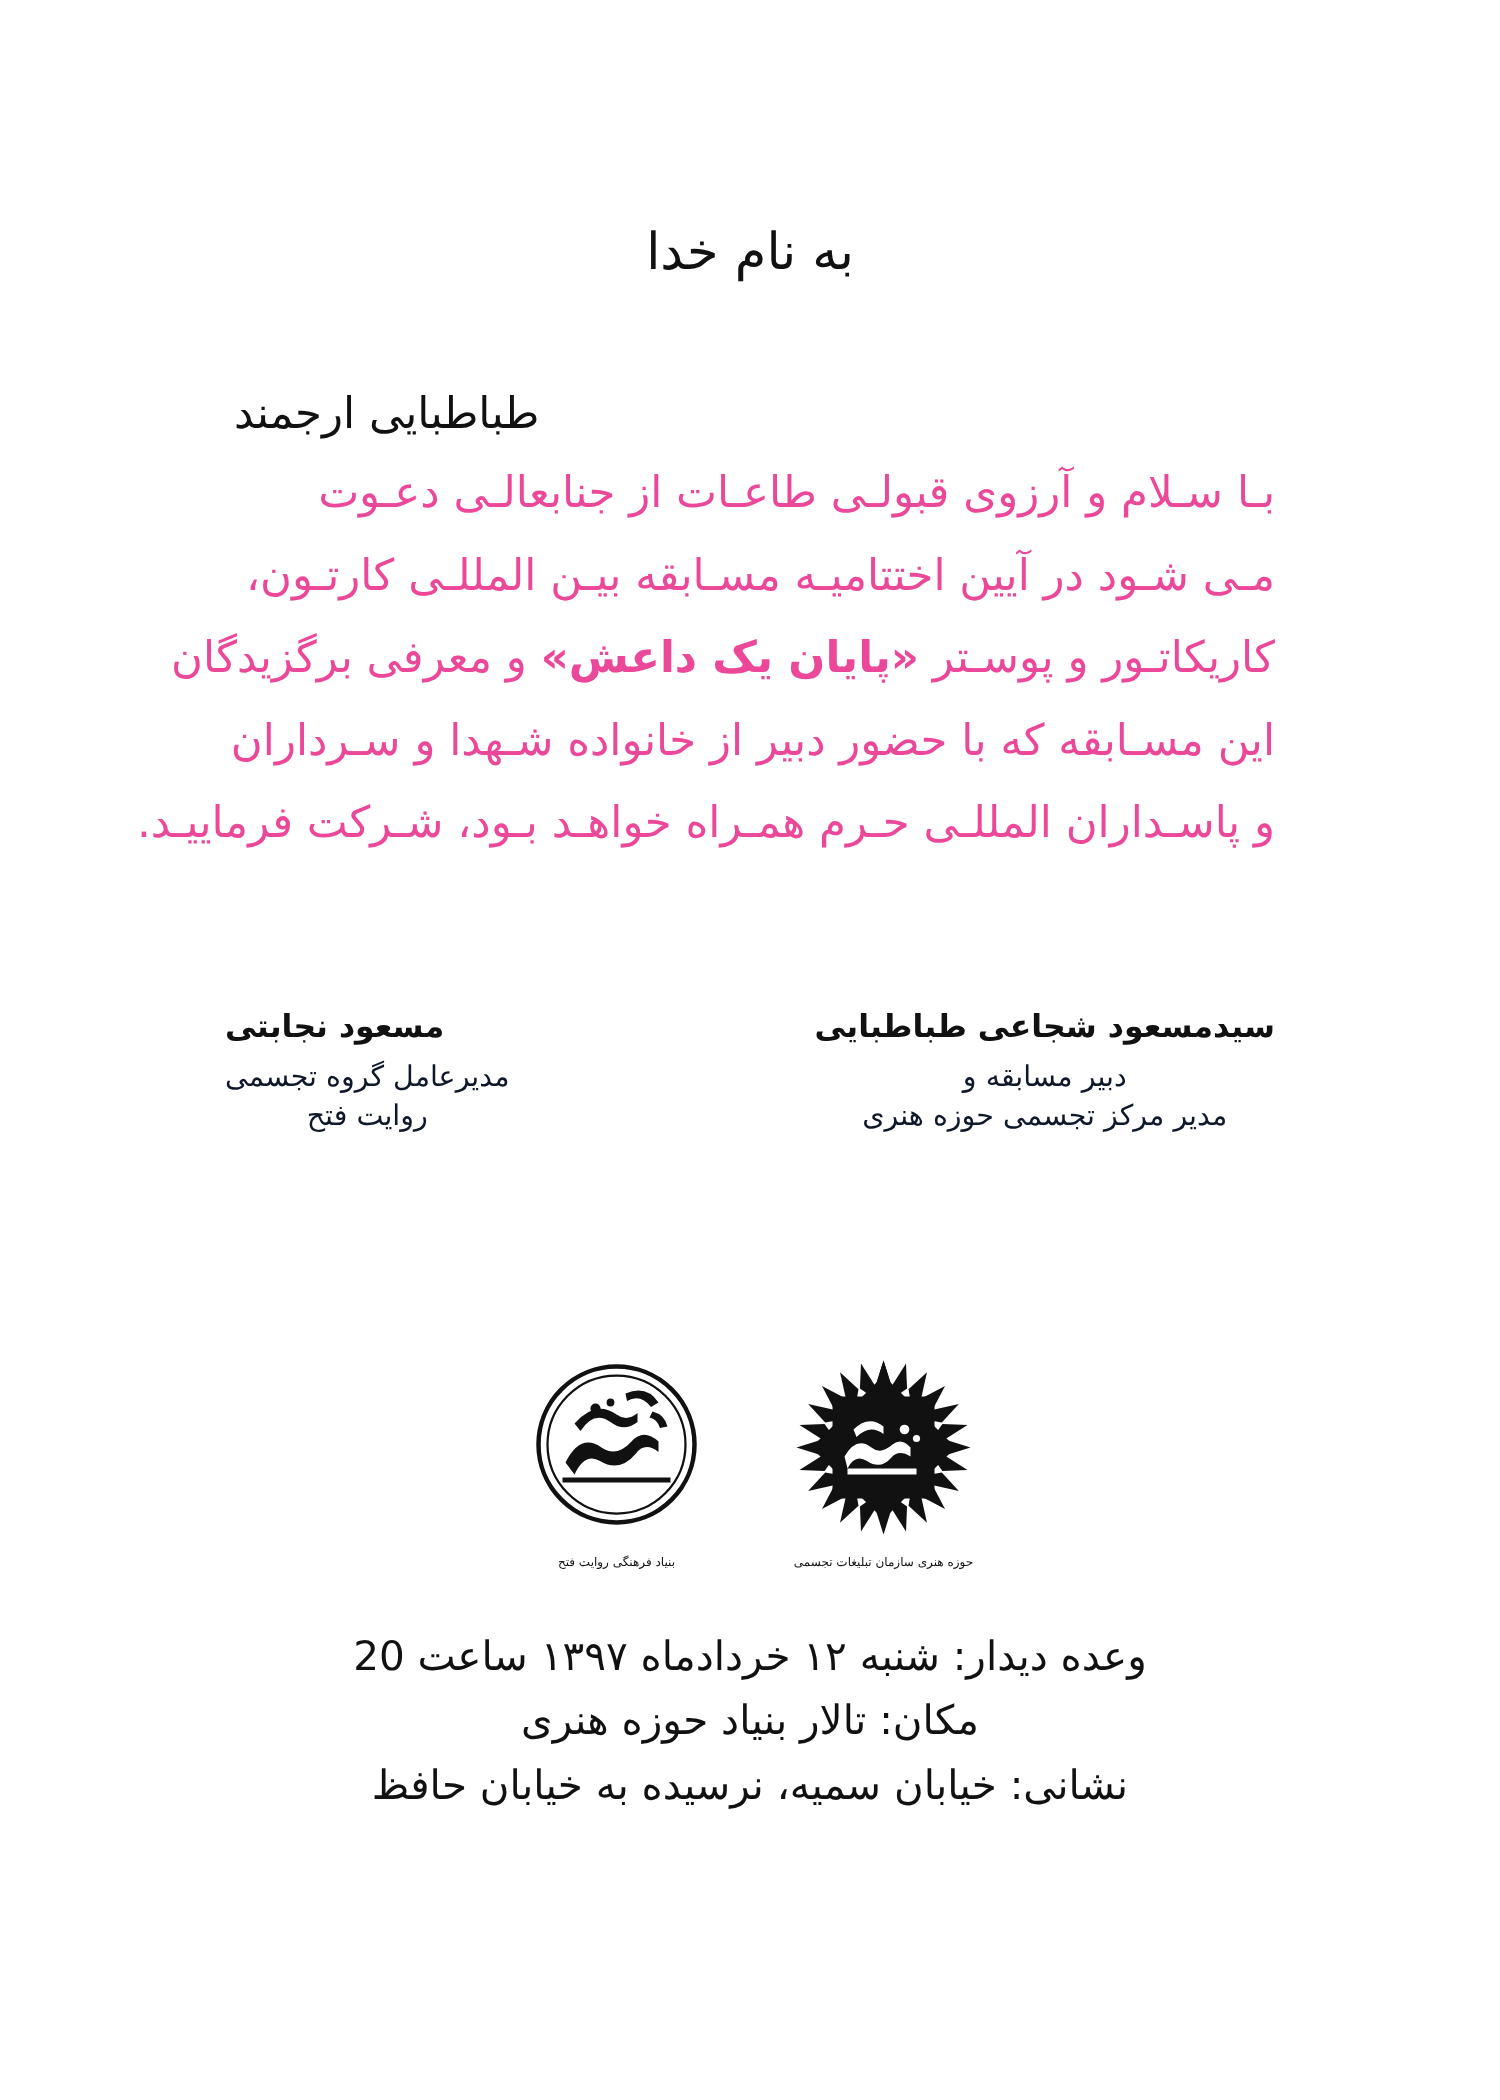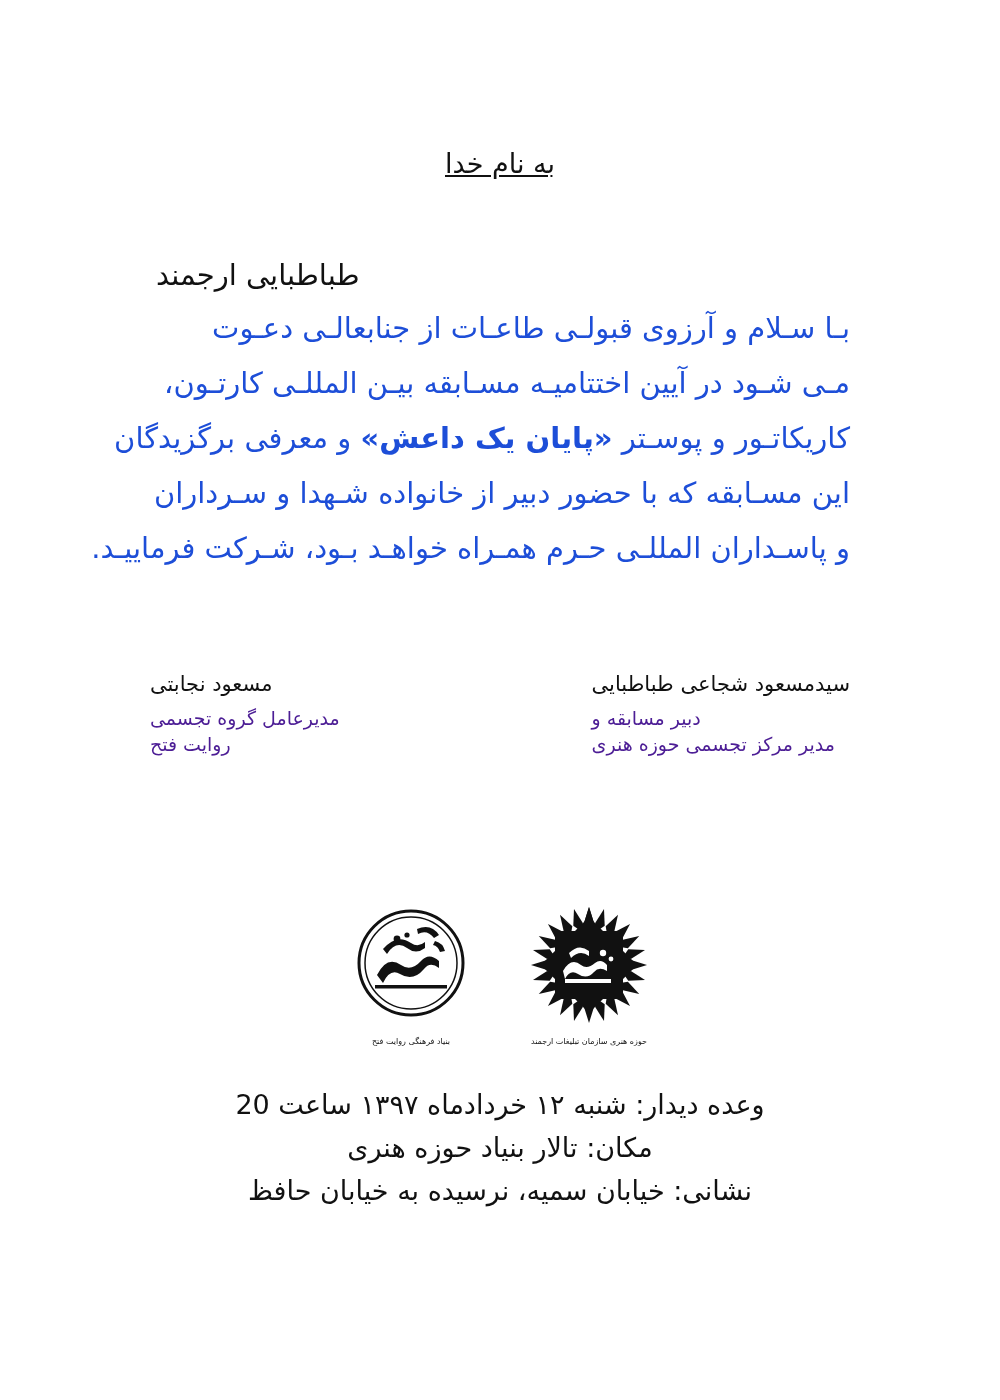--- a/index.html
+++ b/index.html
@@ -24,25 +24,24 @@
     background: #fff;
   }
 
   
   .bismillah {
     position: absolute;
     top: 148px;
     right: 0;
     left: 0;
     text-align: center;
-    font-size: 27px;
+    font-size: 34px;
     letter-spacing: 0px;
     color: #111;
     direction: rtl;
-    text-decoration: underline;
   }
 
   
   .letter-body {
     position: absolute;
     top: 258px;
     right: 150px;
     width: 700px;
     direction: rtl;
     text-align: right;
@@ -51,21 +50,21 @@
     font-size: 29px;
     text-align: left;
     margin: 0 0 22px 0;
     padding-left: 6px;
     color: #111;
   }
   .para-line {
     font-size: 29px;
     line-height: 1.0;
     margin: 0 0 26px 0;
-    color: #1d4ed8;
+    color: #ec4899;
     white-space: nowrap;
   }
   .para-line.justify {
     display: flex;
     justify-content: space-between;
   }
   .para-line.justify > span {
     display: inline-block;
   }
   .bold-title {
@@ -84,29 +83,30 @@
   }
   .sig-block {
     text-align: left;
     direction: rtl;
   }
   .sig-block.right-block {
     text-align: left;
   }
   .sig-name {
     font-size: 21px;
-    font-weight: normal;
+    font-weight: bold;
     margin: 0 0 10px 0;
     color: #111;
   }
   .sig-role {
     font-size: 19px;
     line-height: 1.35;
-    color: #4c1d95;
+    color: #0f172a;
     margin: 0;
+    text-align: center;
   }
 
   
   .logos {
     position: absolute;
     top: 905px;
     left: 0;
     right: 0;
     display: flex;
     justify-content: center;
@@ -237,21 +237,21 @@
             <g fill="#fff">
               <path d="M-26,6 q8,-14 18,-6 q6,5 14,-2 q6,-5 12,2 l0,6 q-8,-5 -13,1 q-7,8 -16,2 q-8,-5 -13,5 z"></path>
               <path d="M-20,-12 q10,-10 20,-2 l0,5 q-9,-7 -18,2 z"></path>
               <circle cx="14" cy="-12" r="3.2"></circle>
               <circle cx="22" cy="-6" r="2.4"></circle>
               <path d="M-24,14 l46,0 l0,4 l-46,0 z"></path>
             </g>
           </g>
         </g>
       </svg>
-      <div class="logo-caption">حوزه هنری سازمان تبلیغات ارجمند</div>
+      <div class="logo-caption">حوزه هنری سازمان تبلیغات تجسمی</div>
     </div>
 
     <div class="logo">
       <svg viewBox="0 0 140 130" width="140" height="130" aria-hidden="true">
         <g transform="translate(70,58)">
           <circle cx="0" cy="0" r="52" fill="none" stroke="#111" stroke-width="3"></circle>
           <circle cx="0" cy="0" r="46" fill="none" stroke="#111" stroke-width="1.5"></circle>
 
           <g fill="#111">
             <path d="M-34,12 q10,-20 24,-10 q10,7 20,-4 q8,-9 18,0 l0,7 q-9,-7 -15,1 q-11,13 -24,5 q-10,-6 -17,9 z"></path>

